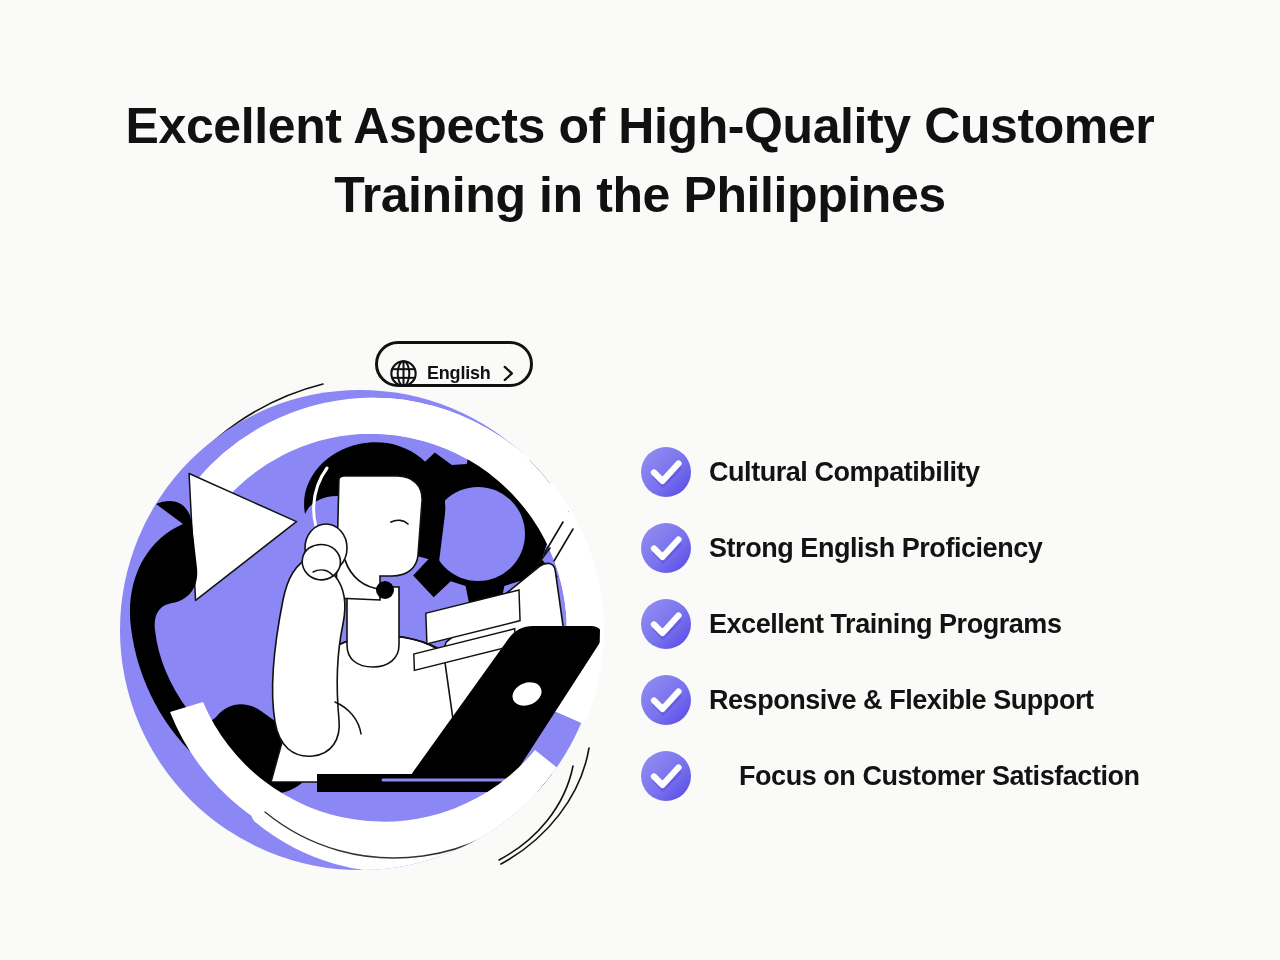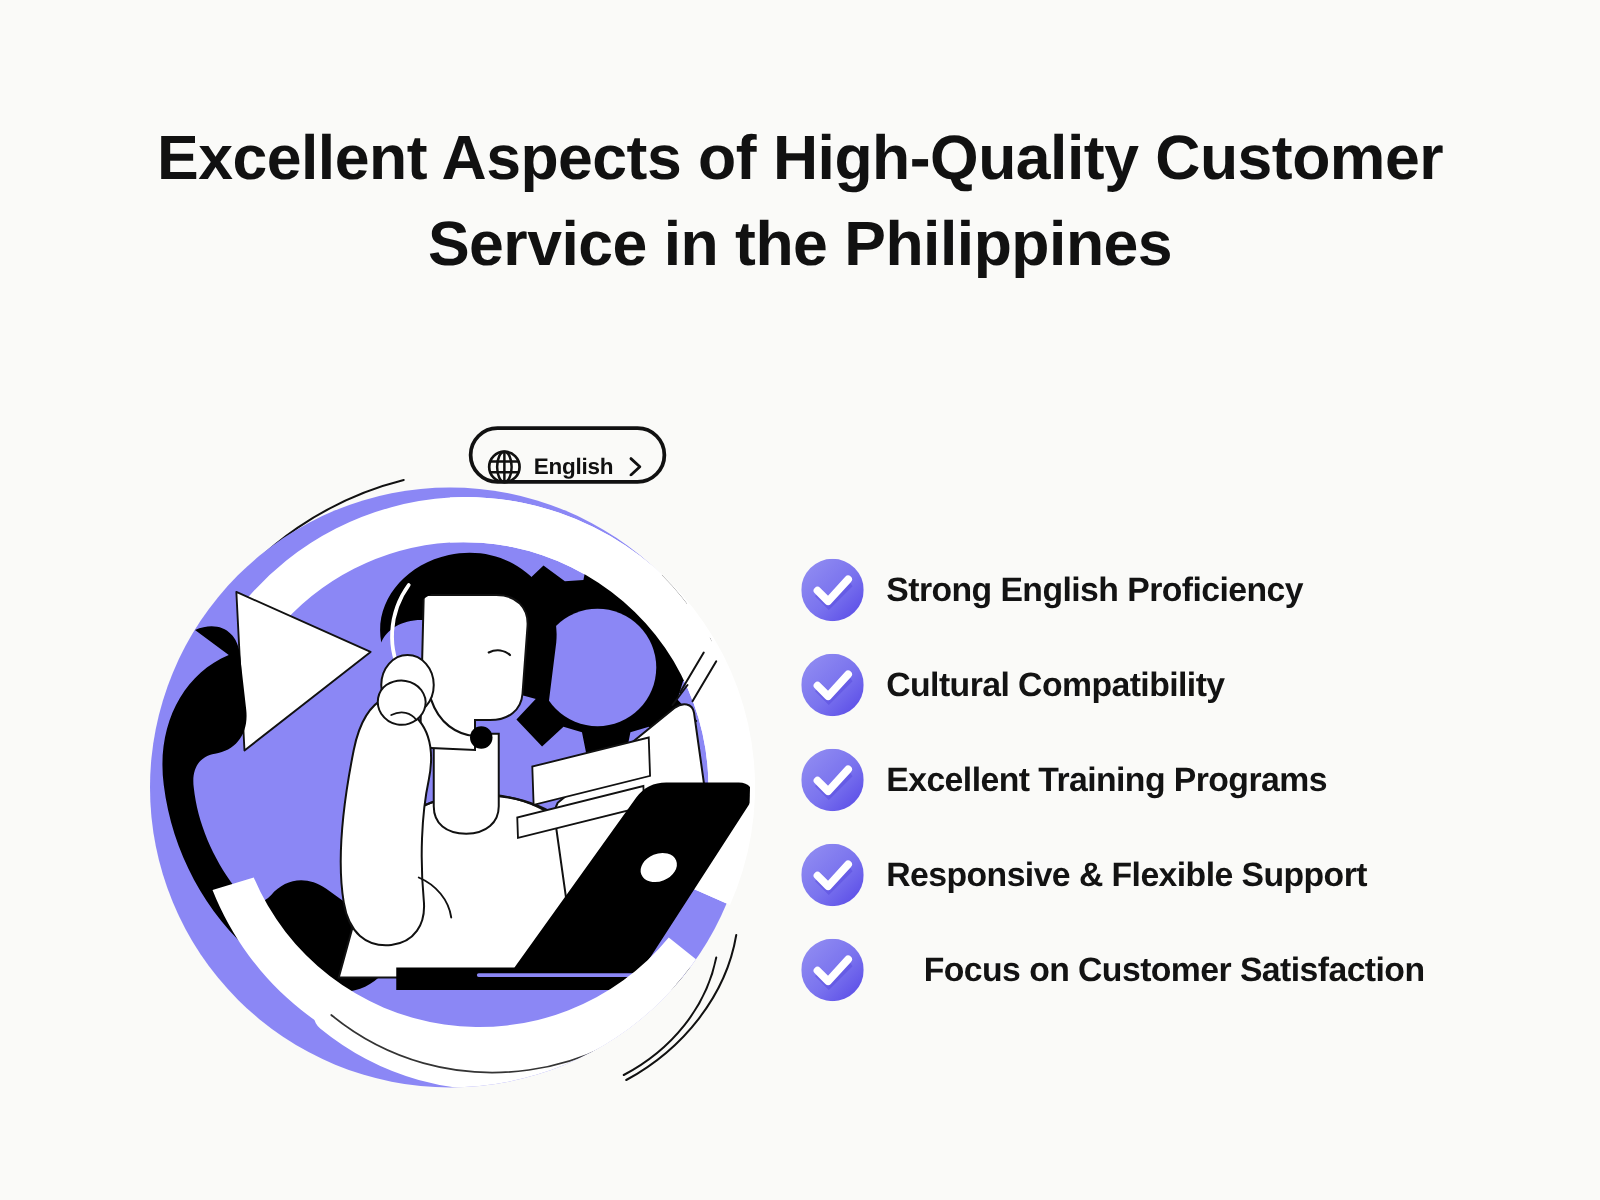--- a/index.html
+++ b/index.html
@@ -94,21 +94,21 @@
     line-height:1;
   }
 </style>
 </head>
 <body>
 
 <div class="canvas">
 
   <h1 class="title">
     <span>Excellent Aspects of High-Quality Customer</span><br>
-    <span>Service in the Philippines</span>
+    <span>Training in the Philippines</span>
   </h1>
 
   <div class="lang-pill">
     <span class="globe-icon">
       <svg viewBox="0 0 32 32" fill="none" xmlns="http://www.w3.org/2000/svg">
         <circle cx="16" cy="16" r="13.4" stroke="#111111" stroke-width="2.4"></circle>
         <ellipse cx="16" cy="16" rx="6.4" ry="13.4" stroke="#111111" stroke-width="2.2"></ellipse>
         <line x1="16" y1="2.6" x2="16" y2="29.4" stroke="#111111" stroke-width="2.2"></line>
         <line x1="3.2" y1="11.2" x2="28.8" y2="11.2" stroke="#111111" stroke-width="2.2"></line>
         <line x1="3.2" y1="20.8" x2="28.8" y2="20.8" stroke="#111111" stroke-width="2.2"></line>
@@ -244,20 +244,31 @@
 
       </g>
     </svg>
   </div>
 
   <div class="checklist">
 
     <div class="check-row">
       <span class="check-badge">
         <svg viewBox="0 0 50 50" xmlns="http://www.w3.org/2000/svg">
+          <circle cx="25" cy="25" r="25" fill="url(#g1)"></circle>
+          <path d="M14 26 L21 33 L37 16 L41 22 L22 41 L11 30 Z" fill="#4A3BD6" opacity="0.35"></path>
+          <path d="M13 25.5 L21.5 34 L37.5 16.5" fill="none" stroke="#FFFFFF" stroke-width="6.2" stroke-linecap="round" stroke-linejoin="round"></path>
+        </svg>
+      </span>
+      <span class="check-label">Cultural Compatibility</span>
+    </div>
+
+    <div class="check-row">
+      <span class="check-badge">
+        <svg viewBox="0 0 50 50" xmlns="http://www.w3.org/2000/svg">
           <defs>
             <linearGradient id="g1" x1="0" y1="0" x2="1" y2="1">
               <stop offset="0%" stop-color="#9490F2"></stop>
               <stop offset="55%" stop-color="#7A73EE"></stop>
               <stop offset="100%" stop-color="#5546E6"></stop>
             </linearGradient>
           </defs>
           <circle cx="25" cy="25" r="25" fill="url(#g1)"></circle>
           <path d="M14 26 L21 33 L37 16 L41 22 L22 41 L11 30 Z" fill="#4A3BD6" opacity="0.35"></path>
           <path d="M13 25.5 L21.5 34 L37.5 16.5" fill="none" stroke="#FFFFFF" stroke-width="6.2" stroke-linecap="round" stroke-linejoin="round"></path>
@@ -267,31 +278,20 @@
     </div>
 
     <div class="check-row">
       <span class="check-badge">
         <svg viewBox="0 0 50 50" xmlns="http://www.w3.org/2000/svg">
           <circle cx="25" cy="25" r="25" fill="url(#g1)"></circle>
           <path d="M14 26 L21 33 L37 16 L41 22 L22 41 L11 30 Z" fill="#4A3BD6" opacity="0.35"></path>
           <path d="M13 25.5 L21.5 34 L37.5 16.5" fill="none" stroke="#FFFFFF" stroke-width="6.2" stroke-linecap="round" stroke-linejoin="round"></path>
         </svg>
       </span>
-      <span class="check-label">Cultural Compatibility</span>
-    </div>
-
-    <div class="check-row">
-      <span class="check-badge">
-        <svg viewBox="0 0 50 50" xmlns="http://www.w3.org/2000/svg">
-          <circle cx="25" cy="25" r="25" fill="url(#g1)"></circle>
-          <path d="M14 26 L21 33 L37 16 L41 22 L22 41 L11 30 Z" fill="#4A3BD6" opacity="0.35"></path>
-          <path d="M13 25.5 L21.5 34 L37.5 16.5" fill="none" stroke="#FFFFFF" stroke-width="6.2" stroke-linecap="round" stroke-linejoin="round"></path>
-        </svg>
-      </span>
       <span class="check-label">Excellent Training Programs</span>
     </div>
 
     <div class="check-row">
       <span class="check-badge">
         <svg viewBox="0 0 50 50" xmlns="http://www.w3.org/2000/svg">
           <circle cx="25" cy="25" r="25" fill="url(#g1)"></circle>
           <path d="M14 26 L21 33 L37 16 L41 22 L22 41 L11 30 Z" fill="#4A3BD6" opacity="0.35"></path>
           <path d="M13 25.5 L21.5 34 L37.5 16.5" fill="none" stroke="#FFFFFF" stroke-width="6.2" stroke-linecap="round" stroke-linejoin="round"></path>
         </svg>

